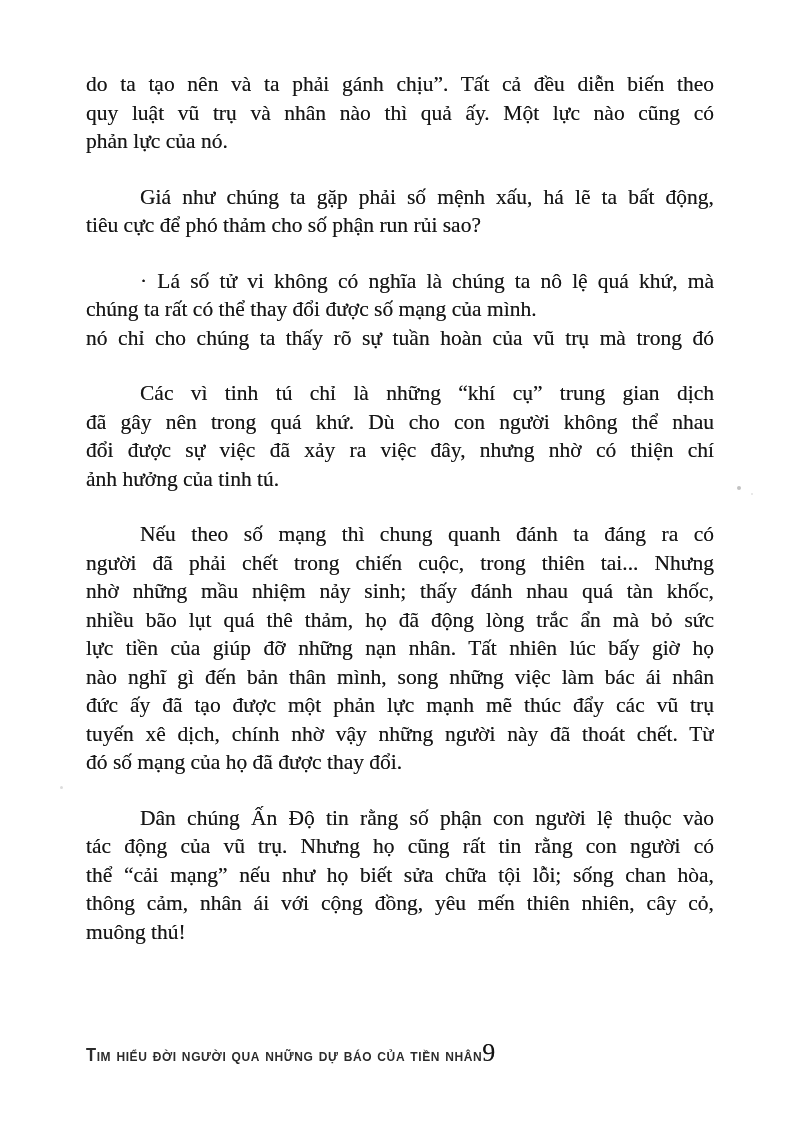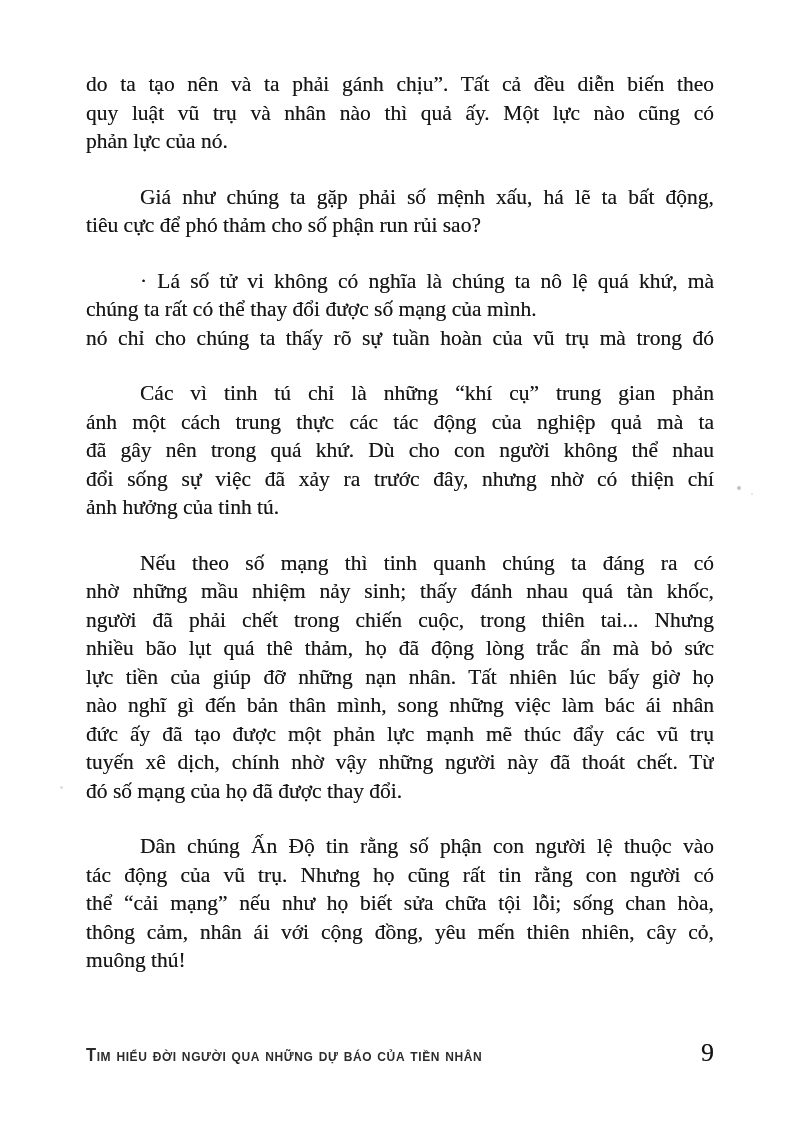--- a/index.html
+++ b/index.html
@@ -37,21 +37,20 @@
     overflow: hidden;
   }
   .line.indent { padding-left: 54px; }
   .line.last { text-align-last: left; }
   .footer {
     position: absolute;
     left: 86px;
     top: 1038px;
     width: 628px;
     display: flex;
-    justify-content: space-between;
     align-items: baseline;
   }
   .footer-title {
     font-family: "Liberation Sans", "DejaVu Sans", sans-serif;
     font-variant: small-caps;
     font-weight: 600;
     font-size: 16.5px;
     letter-spacing: 0.6px;
     color: #2b2b2b;
     transform: scaleY(1.12);
@@ -87,30 +86,29 @@
       <div class="para">
         <div class="line indent">Giá như chúng ta gặp phải số mệnh xấu, há lẽ ta bất động,</div>
         <div class="line last">tiêu cực để phó thảm cho số phận run rủi sao?</div>
       </div>
       <div class="para">
         <div class="line indent">· Lá số tử vi không có nghĩa là chúng ta nô lệ quá khứ, mà</div>
         <div class="line last">chúng ta rất có thể thay đổi được số mạng của mình.</div>
         <div class="line">nó chỉ cho chúng ta thấy rõ sự tuần hoàn của vũ trụ mà trong đó</div>
       </div>
       <div class="para">
-        <div class="line indent">Các vì tinh tú chỉ là những “khí cụ” trung gian phản</div>
-        <div class="line">ánh một cách trung thực các tác động của nghiệp quả mà ta</div>
+        <div class="line indent">Các vì tinh tú chỉ là những “khí cụ” trung gian dịch</div>
         <div class="line">đã gây nên trong quá khứ. Dù cho con người không thể nhau</div>
-        <div class="line">đổi sống sự việc đã xảy ra trước đây, nhưng nhờ có thiện chí</div>
+        <div class="line">đổi được sự việc đã xảy ra việc đây, nhưng nhờ có thiện chí</div>
         <div class="line last">ảnh hưởng của tinh tú.</div>
       </div>
       <div class="para">
-        <div class="line indent">Nếu theo số mạng thì tinh quanh chúng ta đáng ra có</div>
+        <div class="line indent">Nếu theo số mạng thì chung quanh đánh ta đáng ra có</div>
+        <div class="line">người đã phải chết trong chiến cuộc, trong thiên tai... Nhưng</div>
         <div class="line">nhờ những mầu nhiệm nảy sinh; thấy đánh nhau quá tàn khốc,</div>
-        <div class="line">người đã phải chết trong chiến cuộc, trong thiên tai... Nhưng</div>
         <div class="line">nhiều bão lụt quá thê thảm, họ đã động lòng trắc ẩn mà bỏ sức</div>
         <div class="line">lực tiền của giúp đỡ những nạn nhân. Tất nhiên lúc bấy giờ họ</div>
         <div class="line">nào nghĩ gì đến bản thân mình, song những việc làm bác ái nhân</div>
         <div class="line">đức ấy đã tạo được một phản lực mạnh mẽ thúc đẩy các vũ trụ</div>
         <div class="line">tuyến xê dịch, chính nhờ vậy những người này đã thoát chết. Từ</div>
         <div class="line last">đó số mạng của họ đã được thay đổi.</div>
       </div>
       <div class="para">
         <div class="line indent">Dân chúng Ấn Độ tin rằng số phận con người lệ thuộc vào</div>
         <div class="line">tác động của vũ trụ. Nhưng họ cũng rất tin rằng con người có</div>

